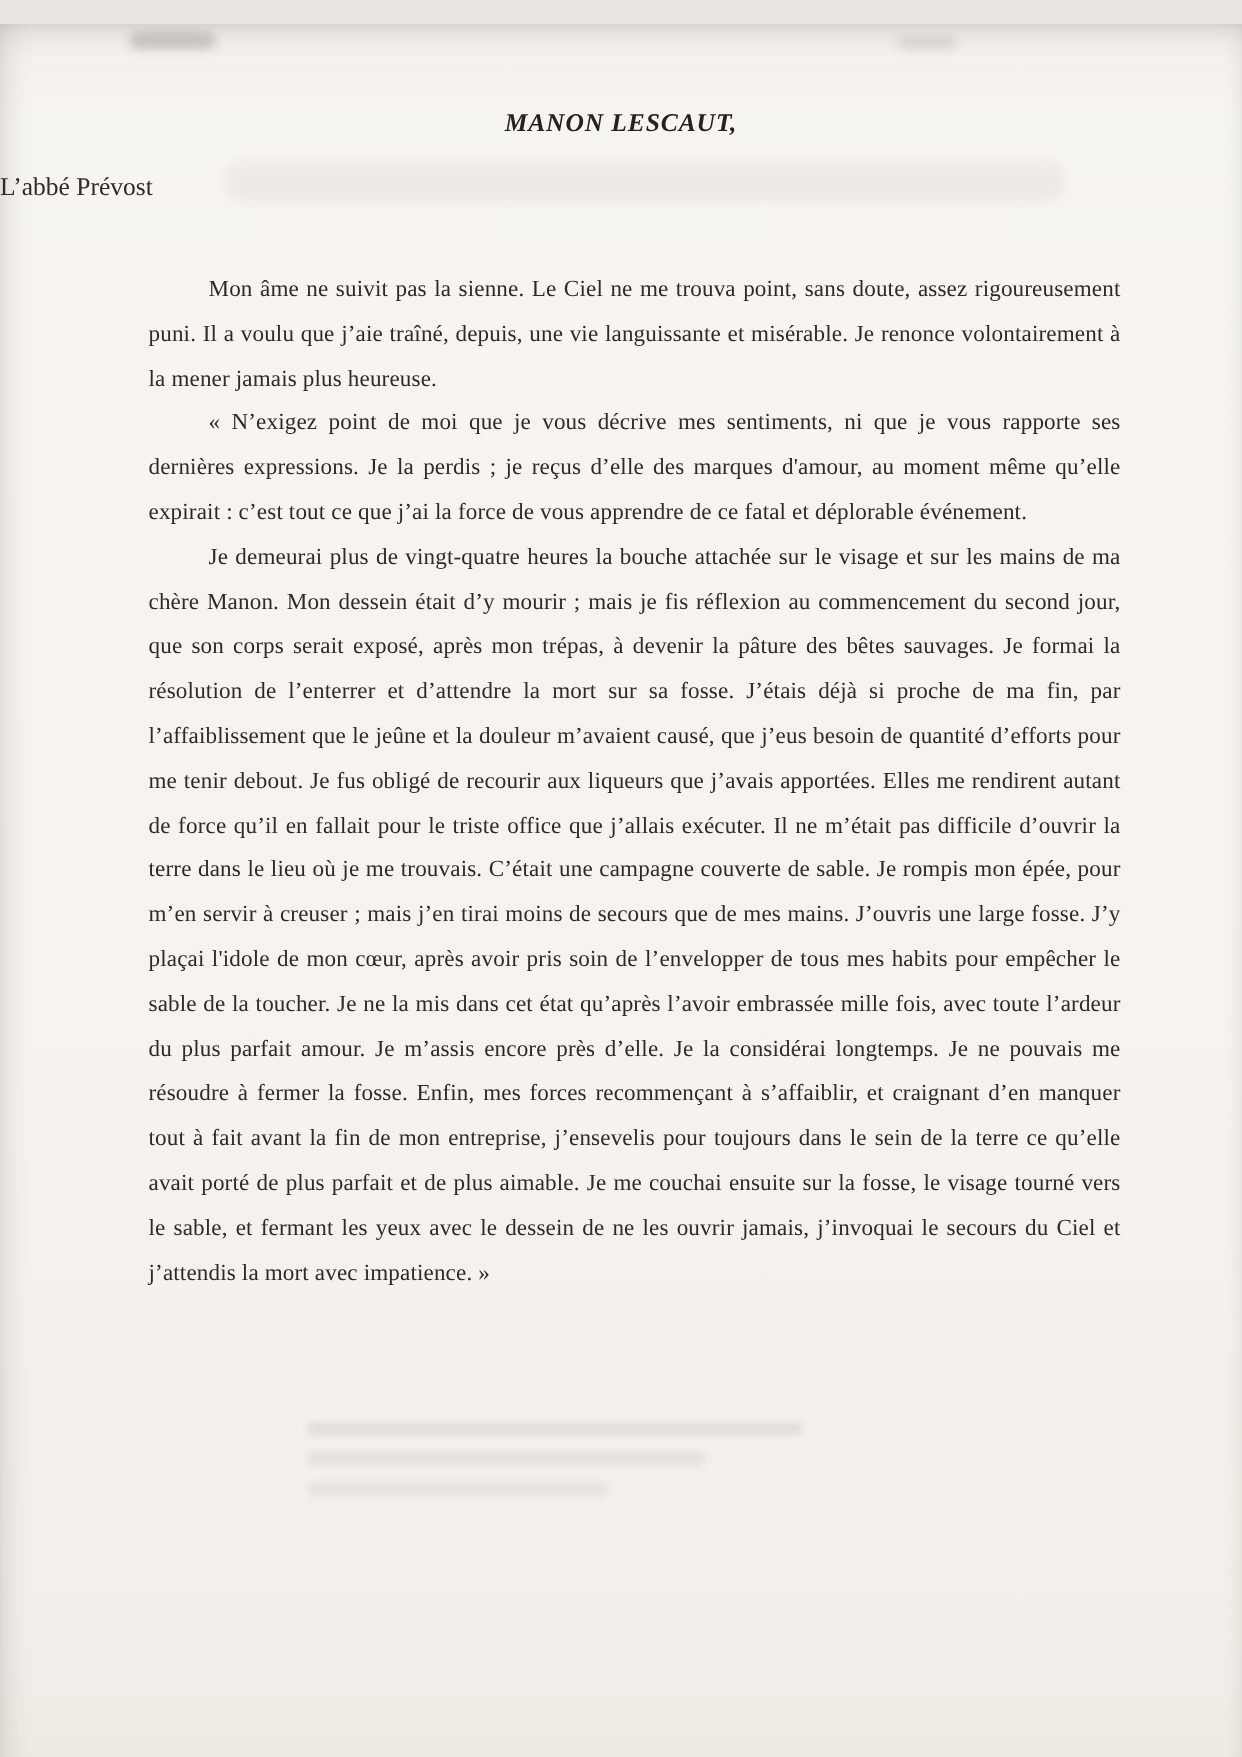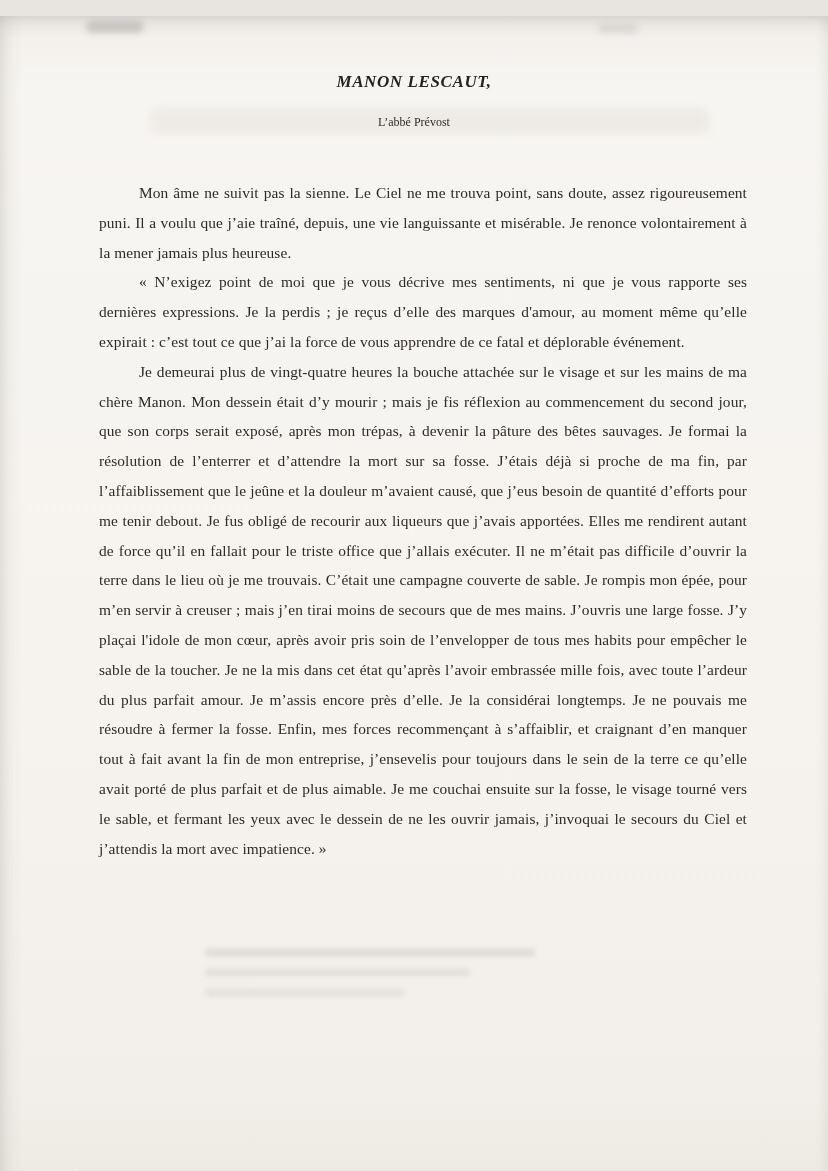--- a/index.html
+++ b/index.html
@@ -32,22 +32,21 @@
     font-weight: bold;
     font-style: italic;
     letter-spacing: 0.6px;
     color: #252220;
   }
   .doc-author {
     position: absolute;
     top: 99px;
     left: 0;
     width: 100%;
-    text-align: center;
-    font-size: 12px;
+    font-size: 17px;
     color: #2e2b28;
   }
   .doc-body {
     position: absolute;
     top: 162px;
     left: 99px;
     width: 648px;
   }
   .doc-body p {
     margin: 0;

